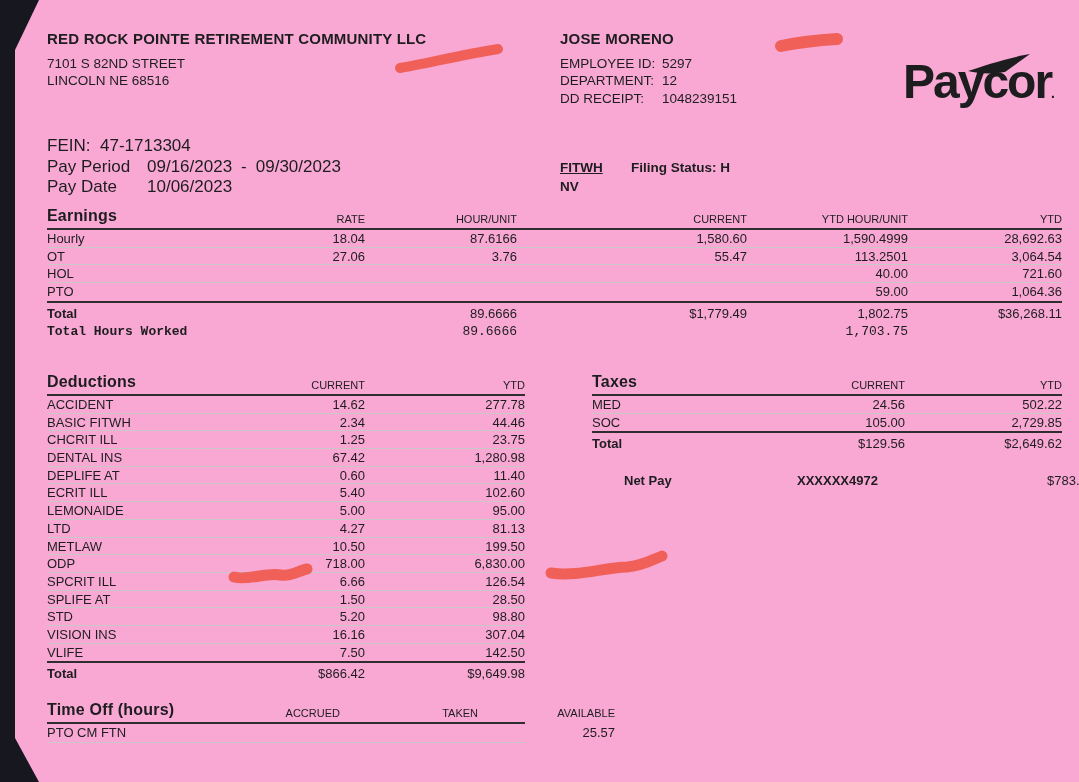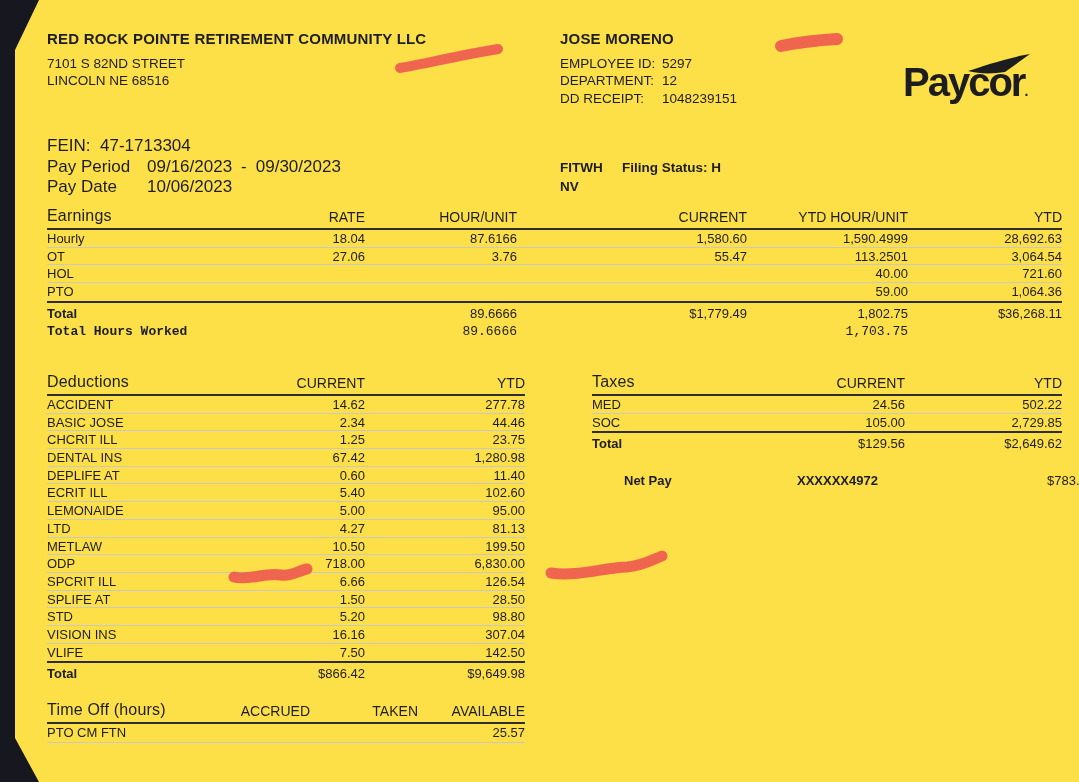--- a/index.html
+++ b/index.html
@@ -4,66 +4,66 @@
 <style>
   :root{
     --ink:#1d1d1f;
     --edge:#171720;
     --marker:#ef5a4e;
     --thin:#c8c8c8;
     --thick:#2e2e30;
   }
   *{margin:0;padding:0;box-sizing:border-box;}
   body{background:#0e0e14;font-family:"Liberation Sans",sans-serif;}
-  .stage{position:relative;width:1079px;height:782px;background:#fde047;overflow:hidden;color:var(--ink);}
+  .stage{position:relative;width:1079px;height:782px;background:#f9a8d4;overflow:hidden;color:var(--ink);}
   
   .edge-left{position:absolute;left:0;top:0;width:15px;height:782px;background:var(--edge);}
   .corner-top{position:absolute;left:15px;top:0;width:24px;height:50px;background:var(--edge);clip-path:polygon(0 0,100% 0,0 100%);}
   .corner-bottom{position:absolute;left:15px;bottom:0;width:24px;height:44px;background:var(--edge);clip-path:polygon(0 100%,100% 100%,0 0);}
   
   .company{position:absolute;left:47px;top:30px;line-height:17.5px;font-size:13.5px;}
   .company .name{font-weight:bold;font-size:15px;margin-bottom:7px;letter-spacing:.2px;}
   .employee{position:absolute;left:560px;top:30px;line-height:17.5px;font-size:13.5px;}
   .employee .name{font-weight:bold;font-size:15px;margin-bottom:7px;letter-spacing:.2px;}
   .employee .lbl{display:inline-block;width:102px;}
   .logo{position:absolute;left:903px;top:62px;width:170px;}
-  .logo .word{font-size:40px;font-weight:bold;letter-spacing:-2px;line-height:40px;}
+  .logo .word{font-size:48px;font-weight:bold;letter-spacing:-2px;line-height:40px;}
   .logo svg{position:absolute;left:64px;top:-9px;}
   .logo .dot{font-size:14px;font-weight:bold;}
   .payinfo{position:absolute;left:47px;top:136px;font-size:17px;line-height:20.5px;}
   .payinfo .lbl{display:inline-block;width:100px;}
   .payinfo .lbl-short{display:inline-block;width:53px;}
   .payinfo .sep{display:inline-block;margin:0 9px;}
   .taxstatus{position:absolute;left:560px;top:158px;font-size:13.5px;font-weight:bold;line-height:19px;}
-  .taxstatus .code{display:inline-block;width:62px;}
+  .taxstatus .code{display:inline-block;width:71px;text-decoration:underline;}
   
   .t-head{align-items:flex-end;border-bottom:2px solid var(--thick);padding-bottom:3px;height:24px;}
-  .t-title{font-weight:normal;font-size:16px;letter-spacing:.2px;}
-  .h{font-size:14px;}
+  .t-title{font-weight:bold;font-size:16px;letter-spacing:.2px;}
+  .h{font-size:11px;}
   .t-row{height:17.7px;line-height:17.7px;font-size:13px;border-bottom:1px solid var(--thin);}
   .t-row:last-child{border-bottom:1px solid var(--thin);}
   .rows-host .t-row:last-child{border-bottom:none;}
   .t-total{border-top:2px solid var(--thick);height:21px;line-height:21px;font-size:13px;}
   .t-total .label{font-weight:bold;}
   .t-plain{height:20px;line-height:20px;font-size:13px;font-family:Liberation Mono, monospace;}
   .t-plain .label{font-weight:bold;}
   .num{text-align:right;}
   .cell{overflow:hidden;white-space:nowrap;}
   
   .earnings{position:absolute;left:47px;top:206px;width:1015px;}
   .earnings-grid{display:grid;grid-template-columns:190px 128px 152px 230px 161px 154px;}
   .deductions{position:absolute;left:47px;top:372px;width:478px;}
   .deductions-grid{display:grid;grid-template-columns:160px 158px 160px;}
   .taxes{position:absolute;left:592px;top:372px;width:470px;}
   .taxes-grid{display:grid;grid-template-columns:150px 163px 157px;}
   .netpay{position:absolute;left:624px;top:470px;width:470px;height:22px;line-height:22px;font-size:13px;}
   .netpay-grid{display:grid;grid-template-columns:173px 180px 117px;}
   .netpay .bold{font-weight:bold;}
   .timeoff{position:absolute;left:47px;top:700px;width:478px;}
-  .timeoff-grid{display:grid;grid-template-columns:185px 78px 108px 107px;}
+  .timeoff-grid{display:grid;grid-template-columns:185px 78px 108px 107px;gap:30px;}
   .timeoff .t-row{height:18.5px;line-height:18.5px;}
   
   .marker{position:absolute;pointer-events:none;}
   .marker path{fill:none;stroke:var(--marker);stroke-linecap:round;stroke-linejoin:round;opacity:.92;}
 </style>
 </head>
 <body>
 
 <div class="stage">
 
@@ -171,21 +171,21 @@
       <div class="cell num h">YTD</div>
     </div>
     <div class="rows-host">
 
     <div class="t-row deductions-grid">
         <div class="cell label">ACCIDENT</div>
         <div class="cell num">14.62</div>
         <div class="cell num">277.78</div>
       </div>
         <div class="t-row deductions-grid">
-        <div class="cell label">BASIC JOSE</div>
+        <div class="cell label">BASIC FITWH</div>
         <div class="cell num">2.34</div>
         <div class="cell num">44.46</div>
       </div>
         <div class="t-row deductions-grid">
         <div class="cell label">CHCRIT ILL</div>
         <div class="cell num">1.25</div>
         <div class="cell num">23.75</div>
       </div>
         <div class="t-row deductions-grid">
         <div class="cell label">DENTAL INS</div>

